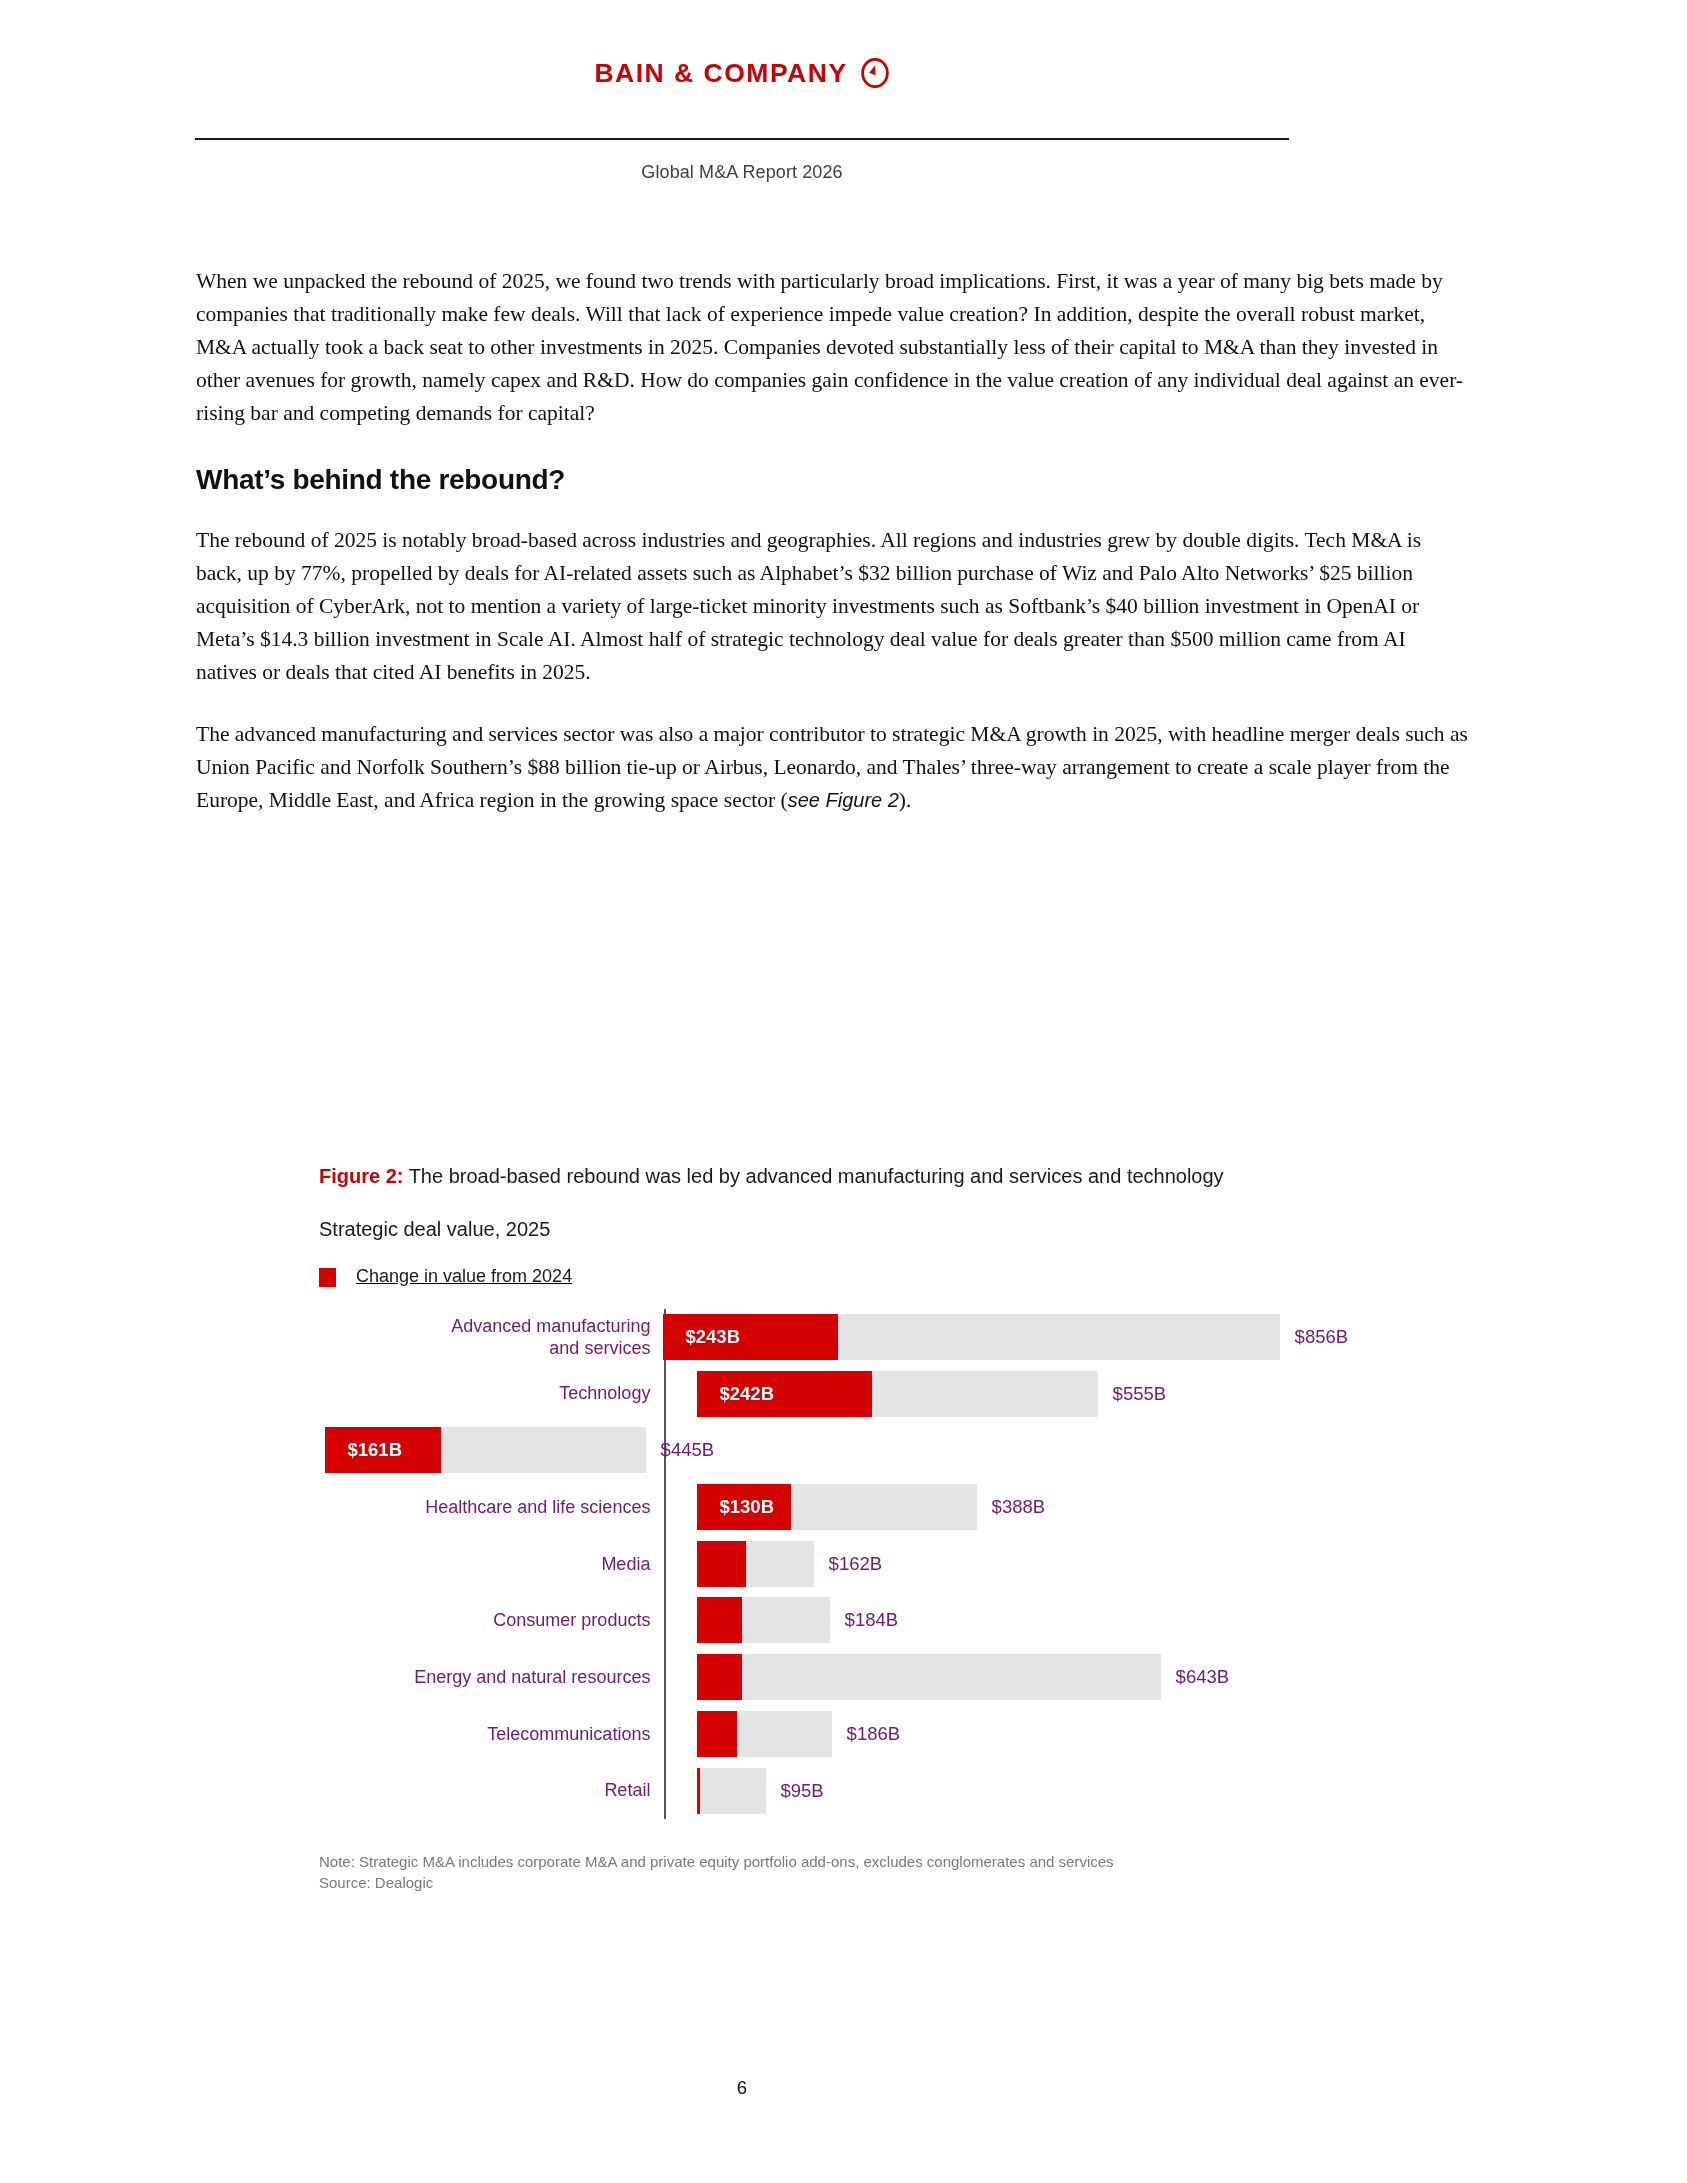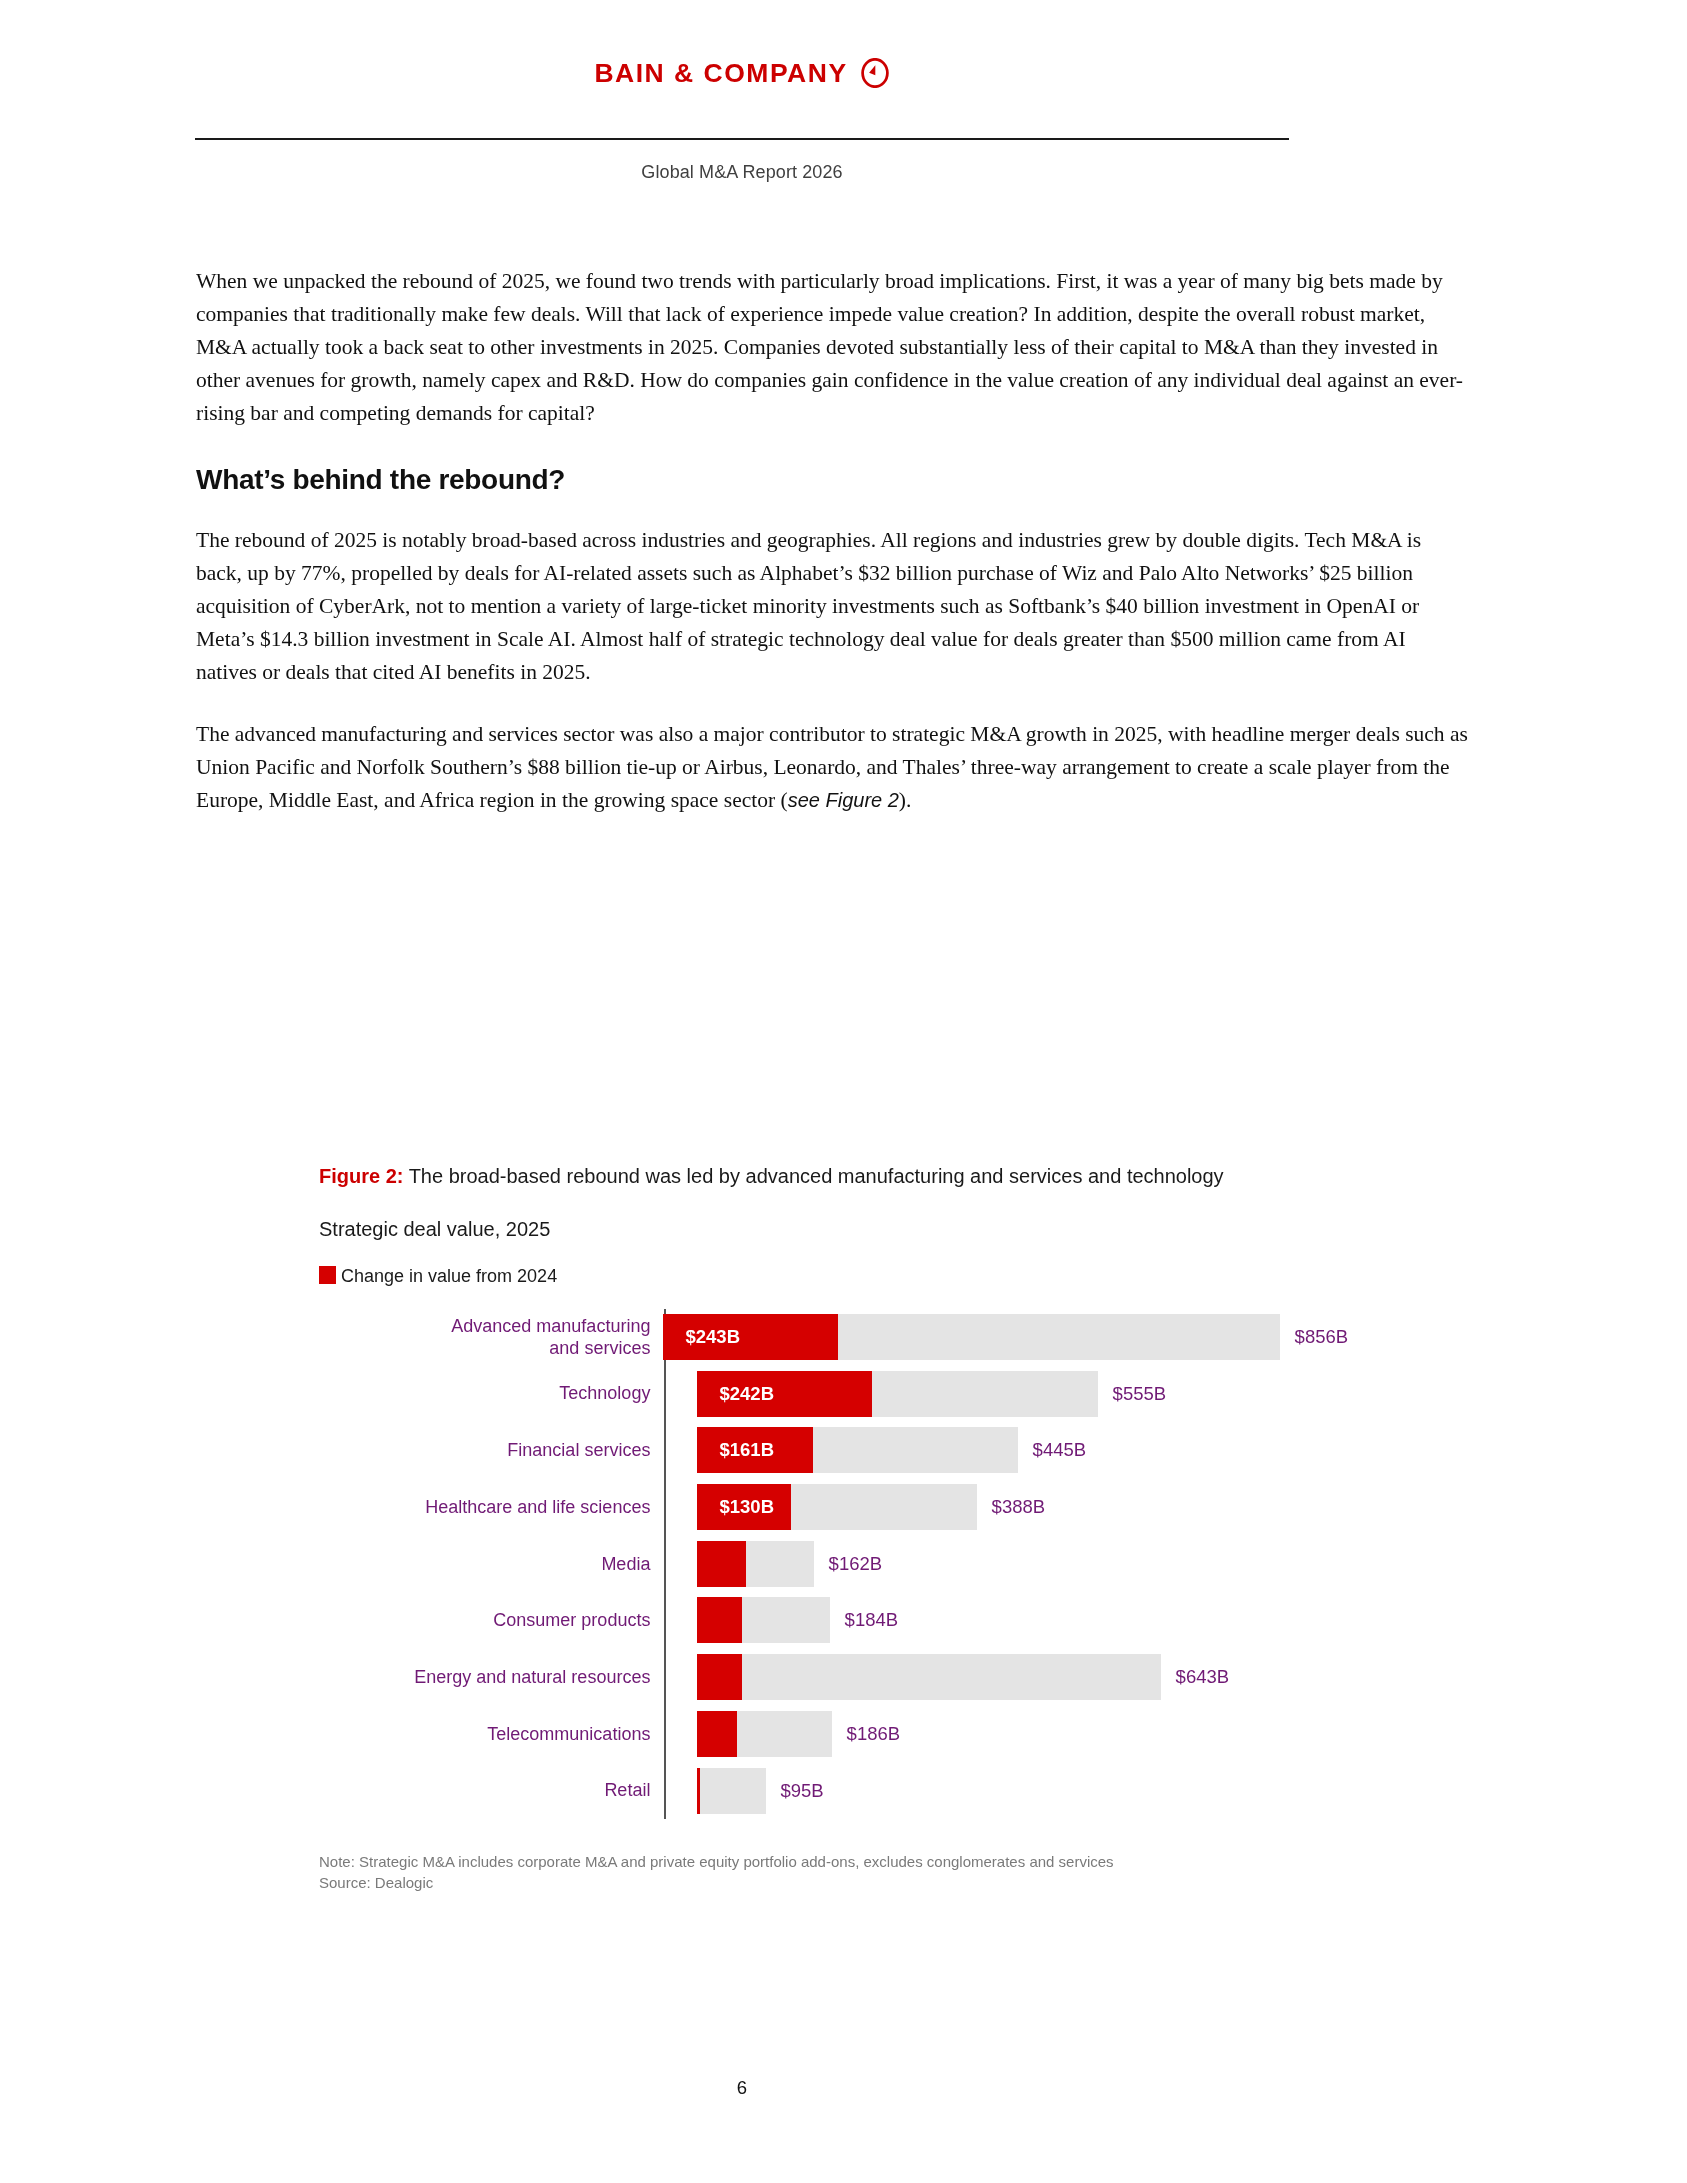--- a/index.html
+++ b/index.html
@@ -61,21 +61,21 @@
     position:absolute; left:319px; top:1161px; width:1059px;
   }
   .fig-title {
     font-size:20px; line-height:30px; color:#1a1a1a;
     width:999px; margin-bottom:26.5px;
   }
   .fig-title .figlabel { color:#cc0000; font-weight:700; }
   .fig-subtitle {
     font-size:20px; color:#1a1a1a; margin-bottom:25px;
   }
-  .legend { display:flex; align-items:flex-start; gap:5px; margin-bottom:22.5px; }
+  .legend { display:flex; align-items:flex-end; gap:20px; margin-bottom:22.5px;text-decoration:underline; }
   .legend-swatch { width:17px; height:18.5px; background:#d50000; display:inline-block; }
   .legend-label { font-size:18px; color:#1a1a1a; }
 
   .plot { position:relative; }
   .axis-line {
     position:absolute; left:345px; top:0; bottom:0;
     width:2px; background:#555555;
   }
   .row {
     display:flex; align-items:stretch;
@@ -189,23 +189,20 @@
             <div class="bar-stack">
               <div class="seg-change" style="width: 175px;">
                 <span class="inbar">$242B</span>
               </div>
               <div class="seg-base" style="width: 226px;"></div>
             </div>
             <span class="bar-total">$555B</span>
           </div>
         </div>
         <div class="row">
-          <div class="row-label">
-            <span>Financial services</span>
-          </div>
           <div class="row-bars">
             <div class="bar-stack">
               <div class="seg-change" style="width: 116px;">
                 <span class="inbar">$161B</span>
               </div>
               <div class="seg-base" style="width: 205px;"></div>
             </div>
             <span class="bar-total">$445B</span>
           </div>
         </div>

